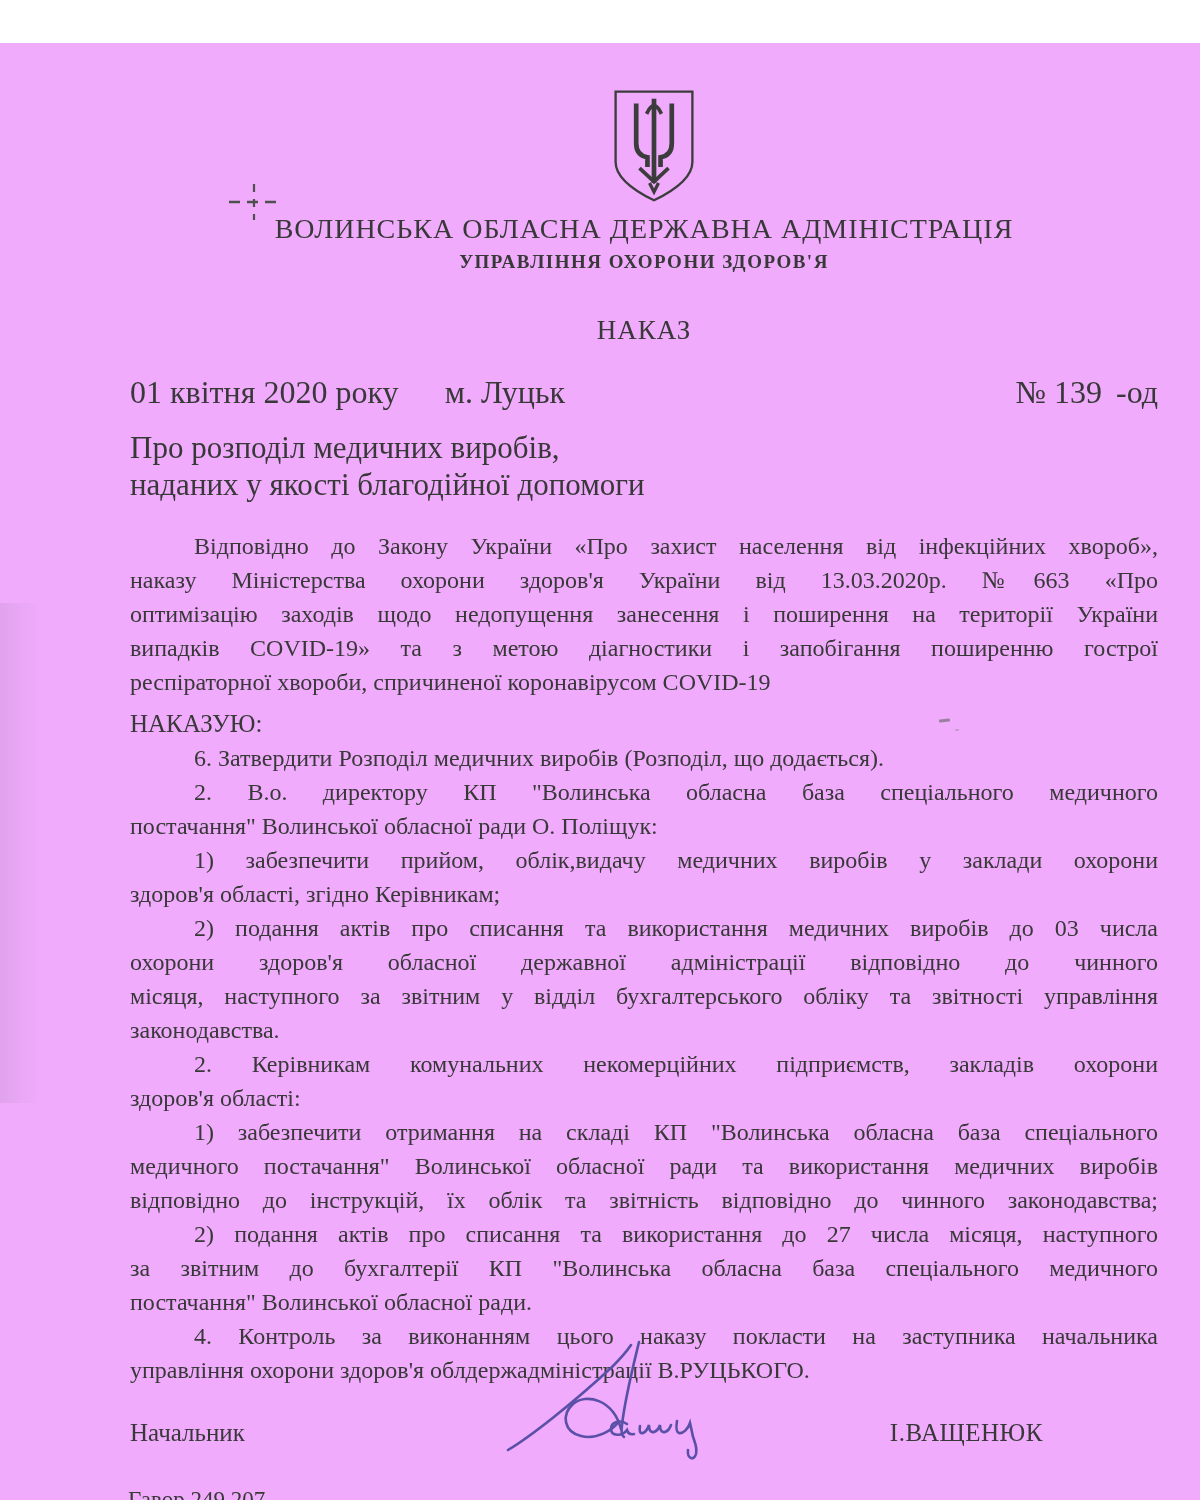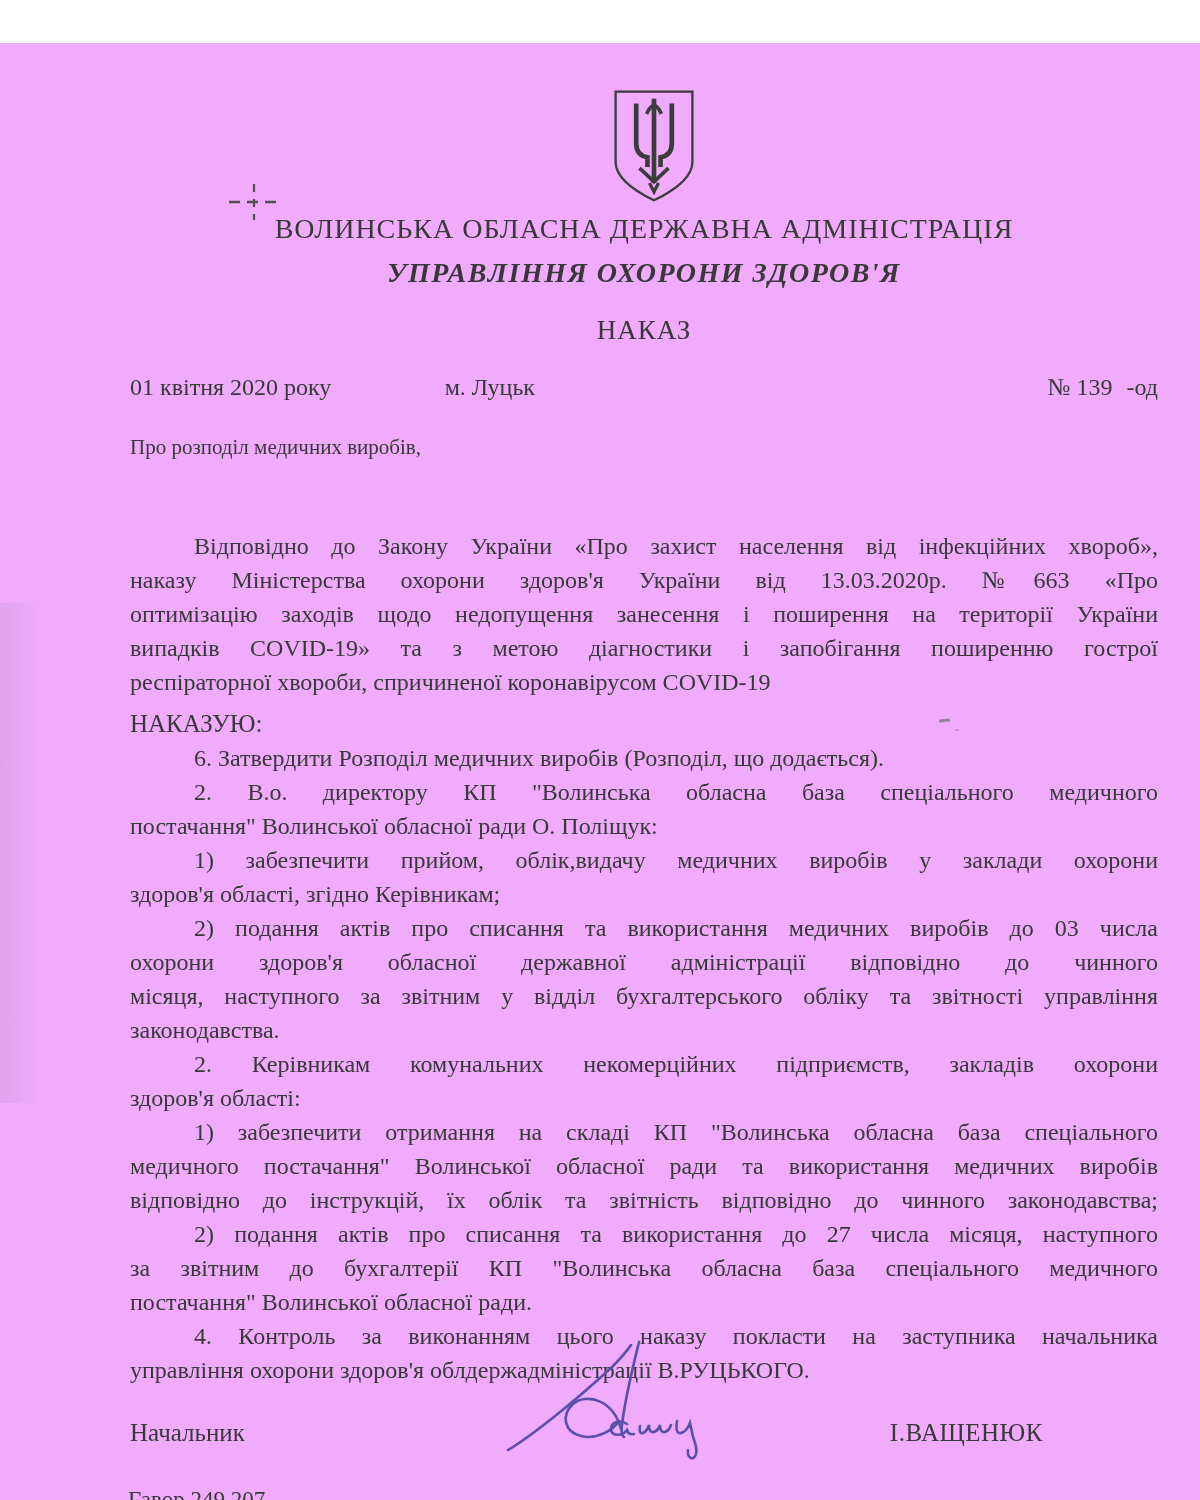--- a/index.html
+++ b/index.html
@@ -11,28 +11,28 @@
     margin-top:43px;
   }
   .page::after{ 
     content:""; position:absolute; left:0; top:560px; width:40px; height:500px;
     background:linear-gradient(to right, rgba(90,90,100,0.10), rgba(90,90,100,0));
     pointer-events:none;
   }
   .emblem { position:absolute; left:607px; top:44px; width:94px; height:118px; }
   .org { position:absolute; left:130px; width:1028px; text-align:center; letter-spacing:1px; }
   .org1 { top:170px; font-size:28px; }
-  .org2 { top:214px; font-size:28px; font-weight:bold; letter-spacing:1.5px;font-style:italic; }
+  .org2 { top:208px; font-size:19px; font-weight:bold; letter-spacing:1.5px; }
   .doctype { position:absolute; left:130px; width:1028px; top:272px; text-align:center; font-size:27px; letter-spacing:1px; }
-  .daterow { position:absolute; left:130px; width:1028px; top:331px; font-size:24px; display:flex; align-items:baseline; }
+  .daterow { position:absolute; left:130px; width:1028px; top:331px; font-size:32px; display:flex; align-items:baseline; }
   .daterow .d-left { flex:1; text-align:left; }
   .daterow .d-center { flex:1; text-align:left; transform:translateX(-28px); }
   .daterow .d-right { flex:1; text-align:right; }
   .num-suffix { margin-left:14px; }
-  .subject { position:absolute; left:130px; top:386px; font-size:21px; line-height:37px; }
+  .subject { position:absolute; left:130px; top:386px; font-size:31px; line-height:37px; }
   .body { position:absolute; left:130px; top:486px; width:1028px; font-size:24px; line-height:34px; }
   .ln { text-align:justify; text-align-last:justify; }
   .ln.first { text-indent:64px; }
   .ln.endline { text-align-last:left; }
   .orderword { margin-top:8px; font-size:25px; }
   .sigrow { position:absolute; left:130px; top:1376px; width:1028px; display:flex; justify-content:space-between; font-size:25px; padding-right:0; box-sizing:border-box; }
   .sigrow .sig-name { margin-right:115px; letter-spacing:0.5px; }
   .footer { position:absolute; left:128px; top:1444px; font-size:23px; }
   .cropmark { position:absolute; left:228px; top:140px; width:52px; height:38px; }
   .speck { position:absolute; background:#6a6a6a; opacity:0.65; border-radius:1px; }
@@ -70,20 +70,21 @@
   <div class="doctype">НАКАЗ</div>
 
   <div class="daterow">
     <span class="d-left">01 квітня 2020 року</span>
     <span class="d-center">м. Луцьк</span>
     <span class="d-right"><span>№ 139</span><span class="num-suffix">-од</span></span>
   </div>
 
   <div class="subject">
     <div>Про розподіл медичних виробів,</div>
+    <div>наданих у якості благодійної допомоги</div>
   </div>
 
   <div class="body">
 
     <div class="para">
       <div class="ln first">Відповідно до Закону України «Про захист населення від інфекційних хвороб»,</div>
       <div class="ln">наказу Міністерства охорони здоров'я України від 13.03.2020р. №663 «Про</div>
       <div class="ln">оптимізацію заходів щодо недопущення занесення і поширення на території України</div>
       <div class="ln">випадків COVID-19» та з метою діагностики і запобігання поширенню гострої</div>
       <div class="ln endline">респіраторної хвороби, спричиненої коронавірусом COVID-19</div>

